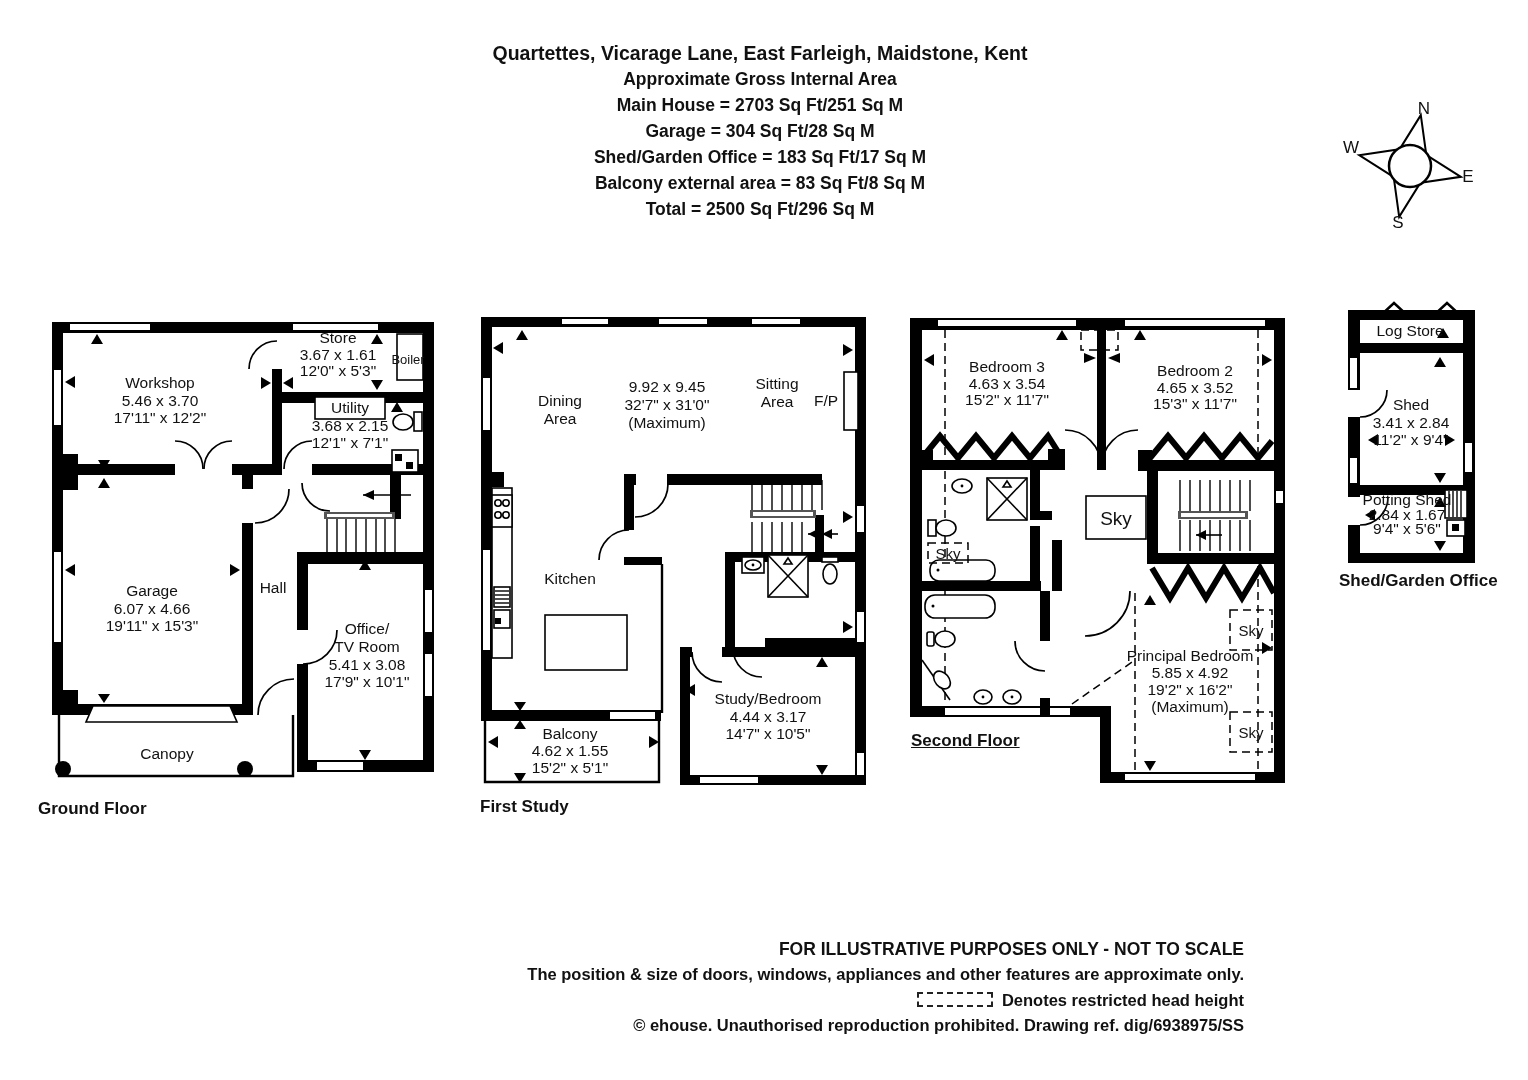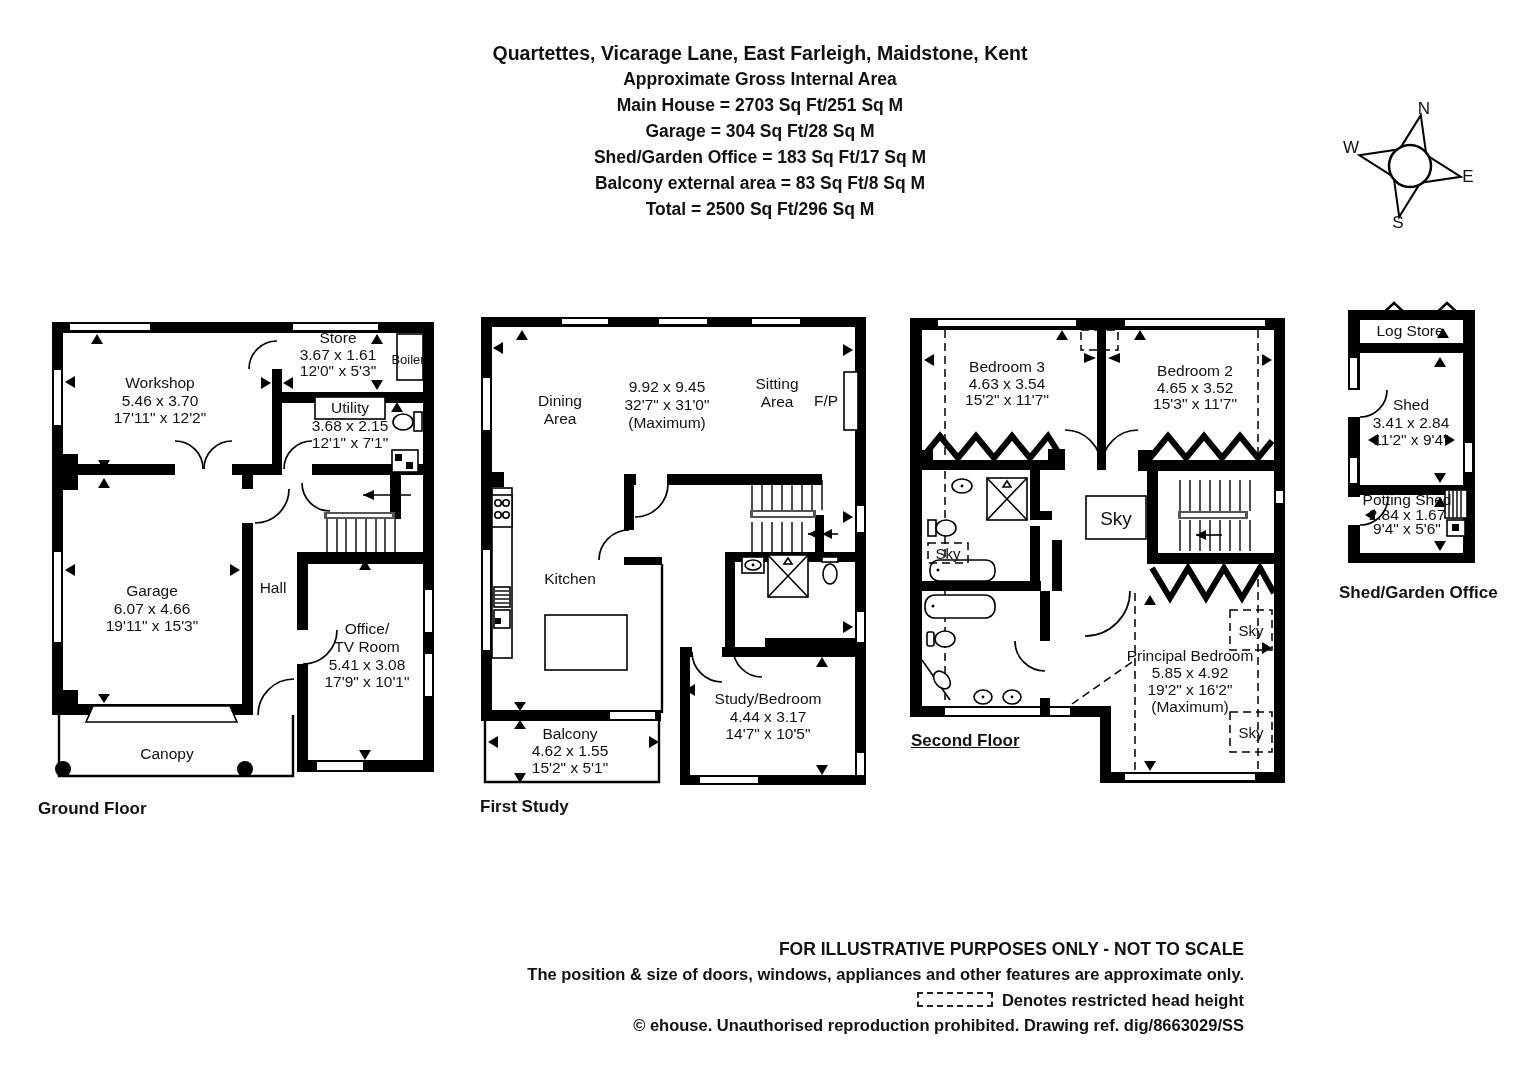--- a/index.html
+++ b/index.html
@@ -472,22 +472,22 @@
     <g>
       <text x="70" y="36">Log Store</text>
       <text x="71" y="110">Shed</text>
       <text x="71" y="128">3.41 x 2.84</text>
       <text x="71" y="145">11'2" x 9'4"</text>
       <text x="67" y="205">Potting Shed</text>
       <text x="67" y="220">2.84 x 1.67</text>
       <text x="67" y="234">9'4" x 5'6"</text>
     </g>
   </svg>
-  <div class="floor-label" style="left:1339px;top:583px;">Shed/Garden Office</div>
+  <div class="floor-label" style="left:1339px;top:571px;">Shed/Garden Office</div>
 
   <div class="ftr">
     <div class="f1">FOR ILLUSTRATIVE PURPOSES ONLY - NOT TO SCALE</div>
     <div class="f2">The position &amp; size of doors, windows, appliances and other features are approximate only.</div>
     <div class="f2"><span class="dashsym"></span><span>Denotes restricted head height</span></div>
-    <div class="f2">© ehouse. Unauthorised reproduction prohibited. Drawing ref. dig/8663029/SS</div>
+    <div class="f2">© ehouse. Unauthorised reproduction prohibited. Drawing ref. dig/6938975/SS</div>
   </div>
 
 </div>
 
 </body></html>

